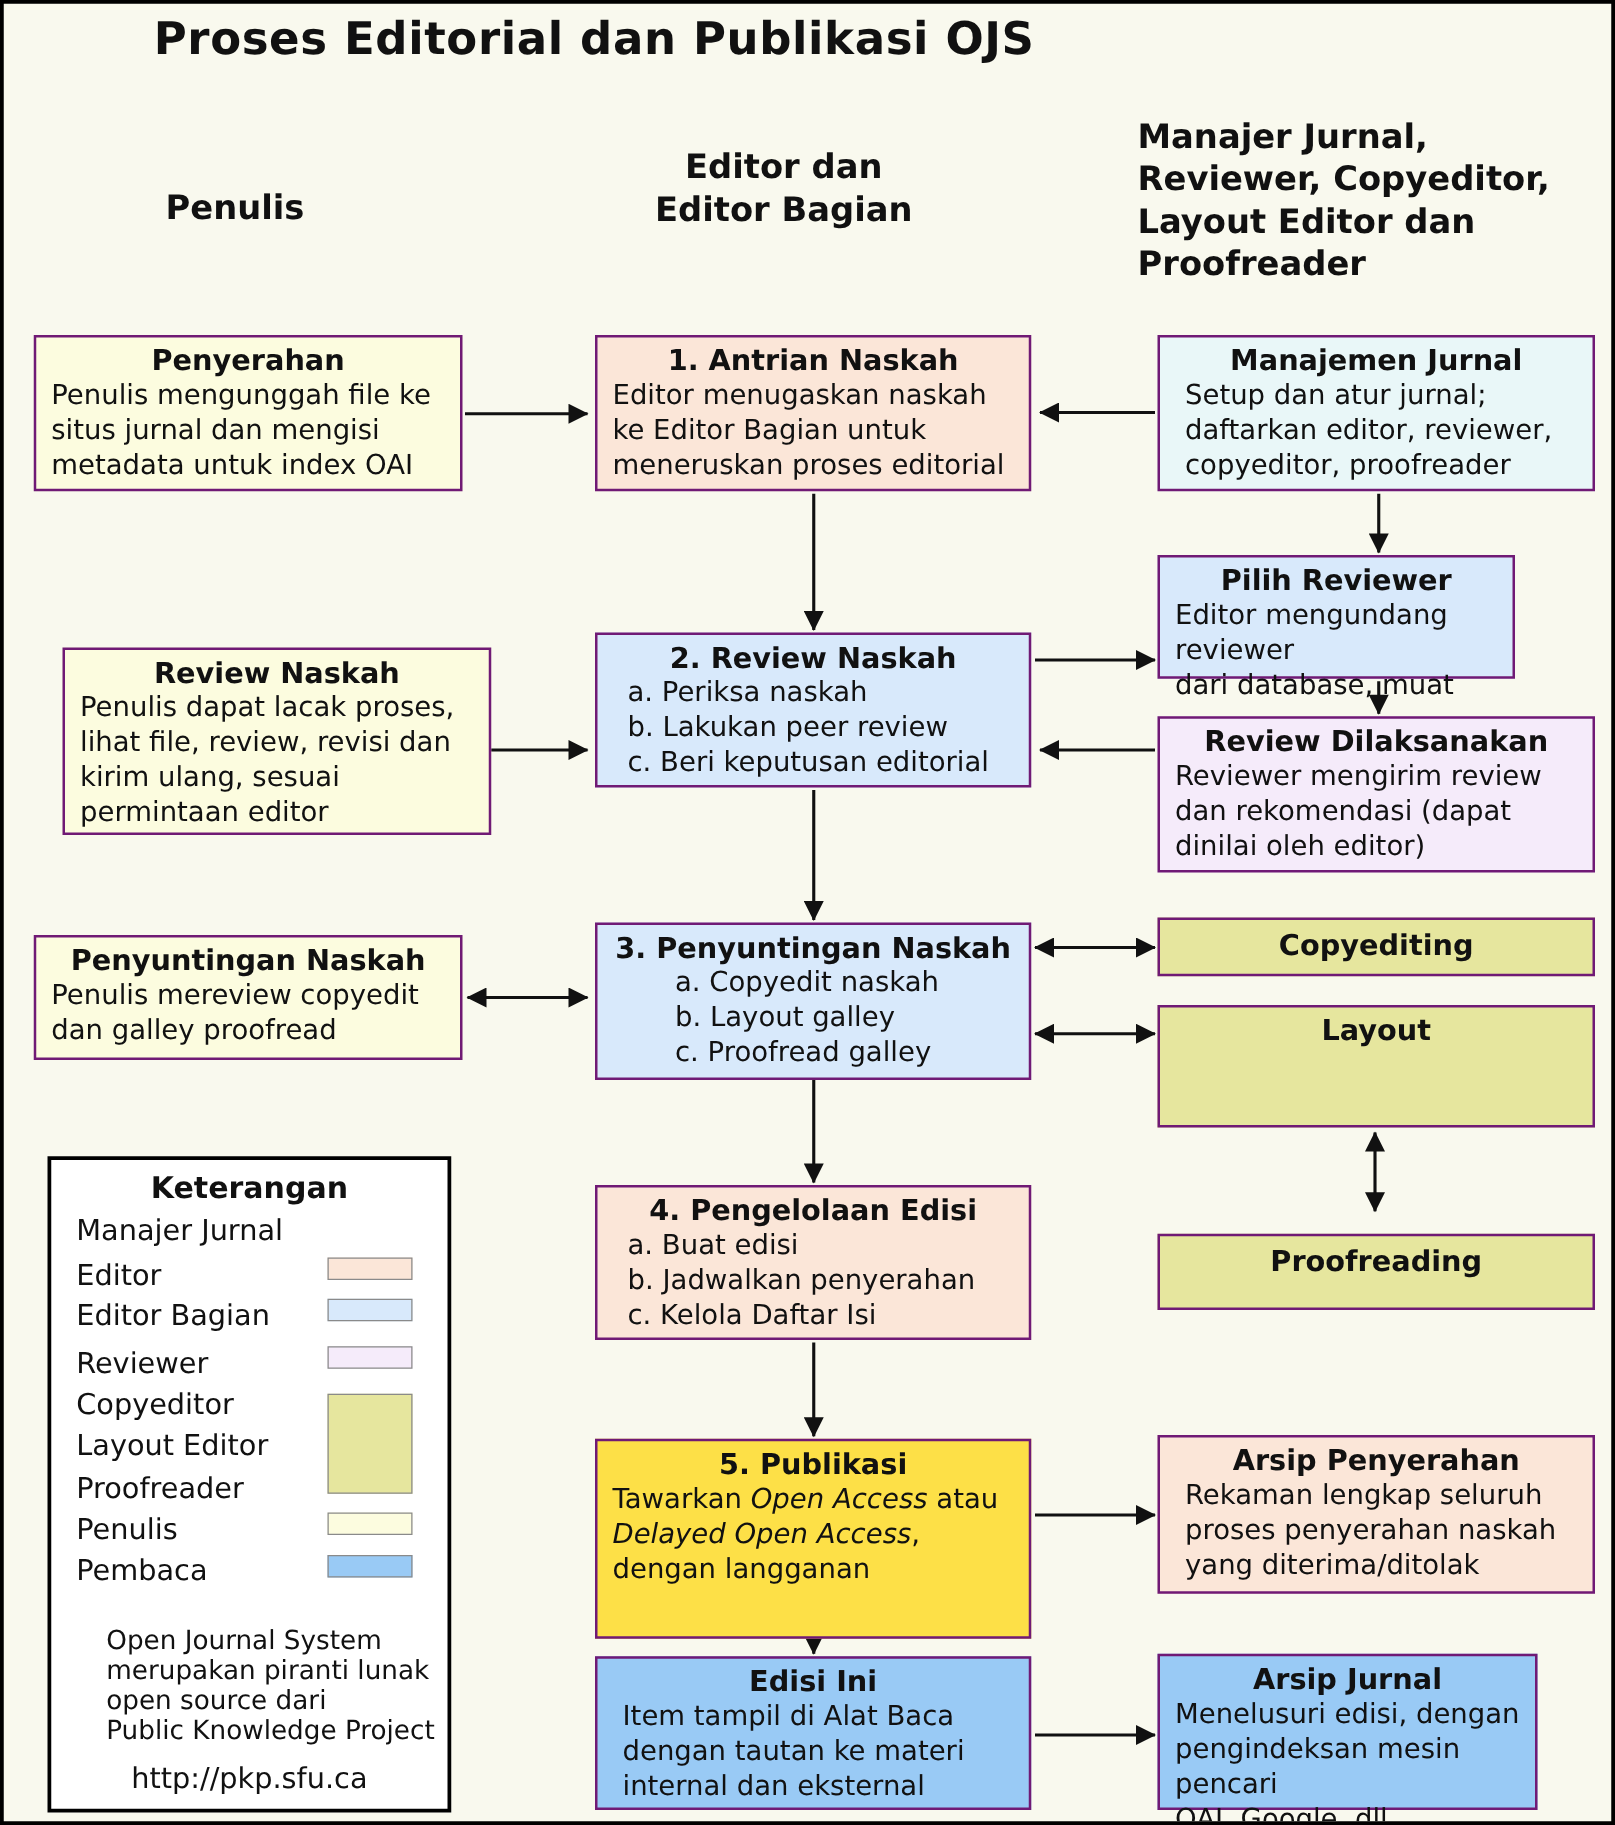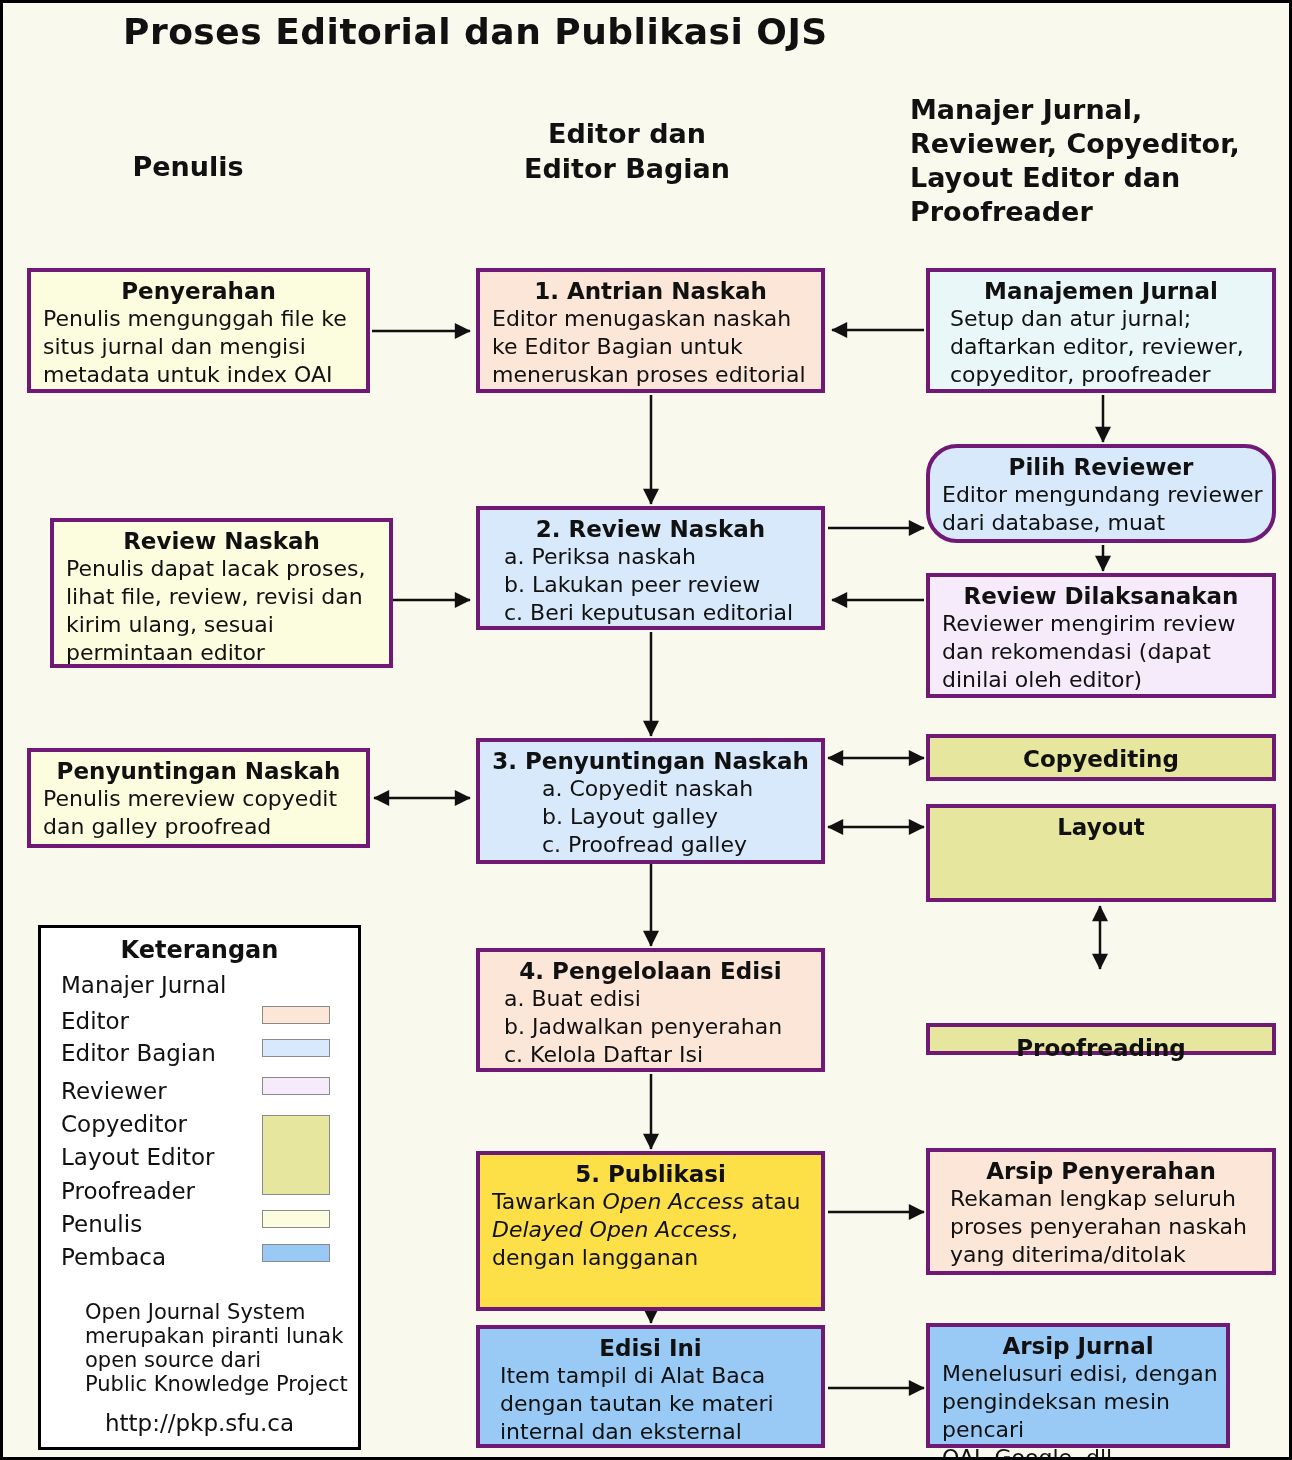--- a/index.html
+++ b/index.html
@@ -11,21 +11,21 @@
   }
   .page-title{
     position:absolute;left:120px;top:8px;width:1040px;
     text-align:left;font-size:36px;font-weight:bold;letter-spacing:.5px;
   }
   .hdr{position:absolute;font-weight:bold;white-space:pre-line;}
   .hdr-left{left:100px;top:148px;width:170px;text-align:center;font-size:27px;}
   .hdr-center{left:449px;top:113px;width:350px;text-align:center;font-size:27px;line-height:35px;}
   .hdr-right{left:879px;top:90px;width:400px;text-align:left;font-size:27px;line-height:34px;margin-left:28px;}
   .box{
-    position:absolute;box-sizing:border-box;border:4px solid #701a75;
+    position:absolute;box-sizing:border-box;border:2px solid #701a75;
   }
   .bt{font-weight:bold;text-align:center;font-size:23px;padding-top:5px;line-height:28px;}
   .bb{font-size:22px;line-height:28px;white-space:pre-line;padding:0 8px 4px 12px;}
   .bb.items{padding-left:24px;white-space:normal;}
   .bb.items-deep{padding-left:62px;white-space:normal;}
   .bb.center-pad{padding-left:20px;}
   .single .bt{padding-top:7px;}
   .arrows{position:absolute;left:0;top:0;}
   .arrows line{stroke:#111;stroke-width:2.5;}
   .arrows marker path{fill:#111;}
@@ -149,42 +149,42 @@
 internal dan eksternal</div>
   </div>
 
   <div class="box" style="left: 923px; top: 265px; width: 350px; height: 125px; background: rgb(233, 247, 248);">
     <div class="bt">Manajemen Jurnal</div>
     <div class="bb center-pad">Setup dan atur jurnal;
 daftarkan editor, reviewer,
 copyeditor, proofreader</div>
   </div>
 
-  <div class="box" style="left: 923px; top: 441px; width: 350px; height: 99px; background: rgb(216, 233, 251); border-radius: 31px;">
+  <div class="box" style="left: 923px; top: 441px; width: 286px; height: 99px; background: rgb(216, 233, 251);">
     <div class="bt">Pilih Reviewer</div>
     <div class="bb">Editor mengundang reviewer
 dari database, muat</div>
   </div>
 
   <div class="box" style="left: 923px; top: 570px; width: 350px; height: 125px; background: rgb(245, 235, 250);">
     <div class="bt">Review Dilaksanakan</div>
     <div class="bb">Reviewer mengirim review
 dan rekomendasi (dapat
 dinilai oleh editor)</div>
   </div>
 
   <div class="box single" style="left: 923px; top: 731px; width: 350px; height: 47px; background: rgb(230, 230, 158);">
     <div class="bt">Copyediting</div>
   </div>
 
   <div class="box" style="left: 923px; top: 801px; width: 350px; height: 98px; background: rgb(230, 230, 158);">
     <div class="bt">Layout</div>
   </div>
 
-  <div class="box single" style="left: 923px; top: 1020px; width: 350px; height: 32px; background: rgb(230, 230, 158);">
+  <div class="box single" style="left: 923px; top: 984px; width: 350px; height: 61px; background: rgb(230, 230, 158);">
     <div class="bt">Proofreading</div>
   </div>
 
   <div class="box" style="left: 923px; top: 1145px; width: 350px; height: 127px; background: rgb(251, 230, 216);">
     <div class="bt">Arsip Penyerahan</div>
     <div class="bb center-pad">Rekaman lengkap seluruh
 proses penyerahan naskah
 yang diterima/ditolak</div>
   </div>
 

